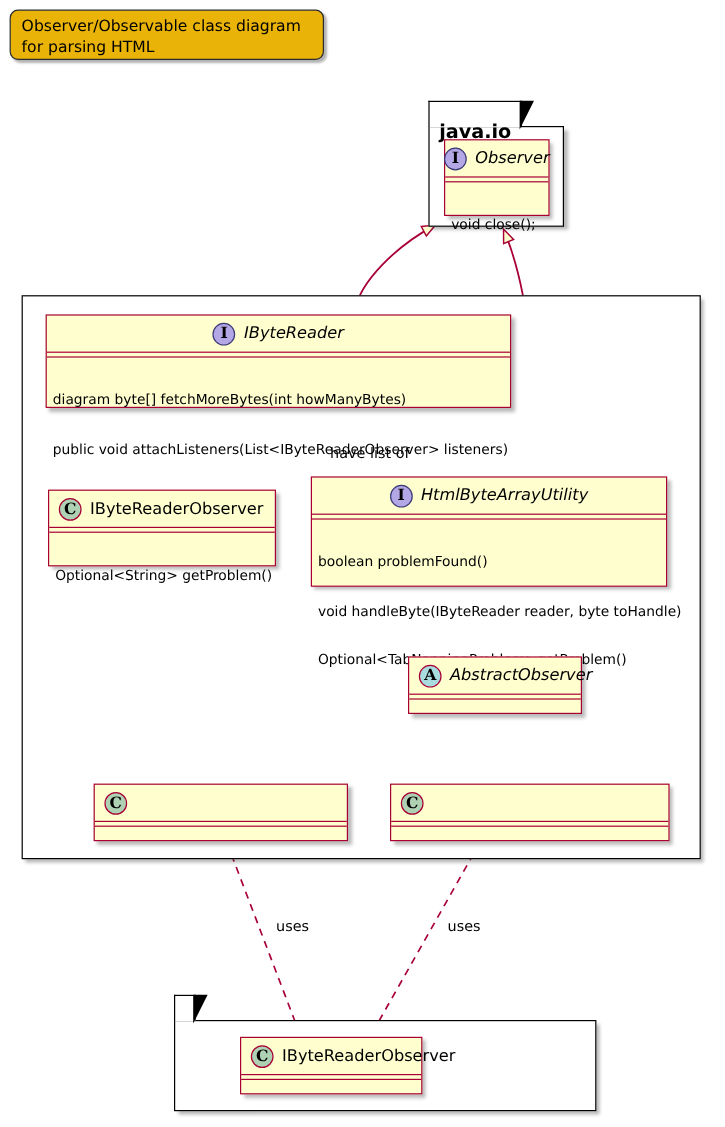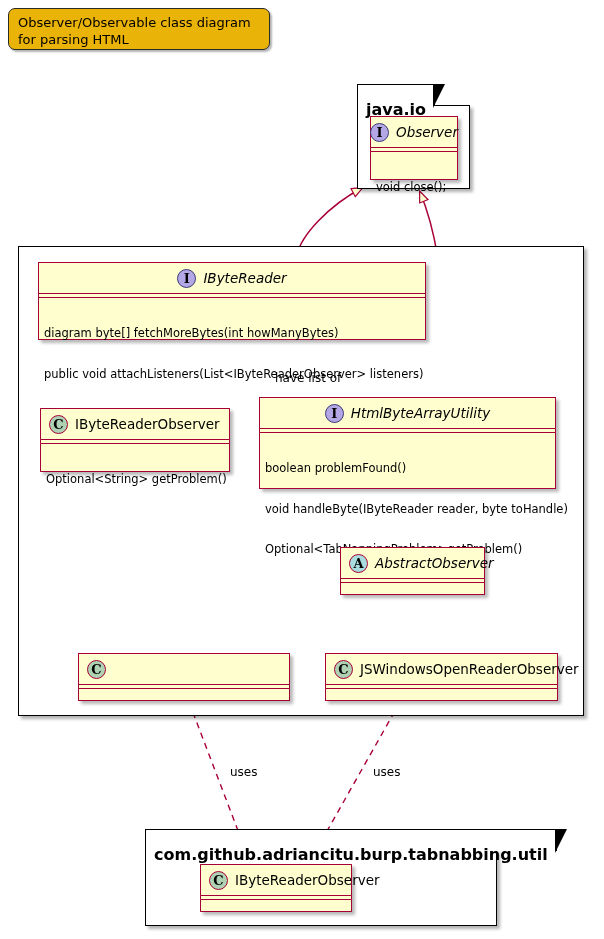--- a/index.html
+++ b/index.html
@@ -279,30 +279,29 @@
     <div class="hdr left">
       <span class="badge cls">C</span>
     </div>
     <div class="sep-thin"></div>
     <div class="empty-row"></div>
   </div>
 
   <div class="cbox" style="left:325px; top:653px; width:233px; height:48px;">
     <div class="hdr left">
       <span class="badge cls">C</span>
-      <span class="cname">JSWindowsOpenReaderObserver</span>
     </div>
     <div class="sep-thin"></div>
     <div class="empty-row"></div>
   </div>
 
   <div class="package" style="left:145px; top:850px; width:352px; height:76px;">
   </div>
   <div class="package-tab" style="left:145px; top:829px; height:22px;">
-    <span class="tabfill"></span><span>com.github.adriancitu.burp.tabnabbing.util</span>
+    <span class="tabfill"></span>
   </div>
 
   <div class="cbox" style="left:200px; top:864px; width:152px; height:48px;">
     <div class="hdr left">
       <span class="badge cls">C</span>
       <span class="cname">IByteReaderObserver</span>
     </div>
     <div class="sep-thin"></div>
     <div class="empty-row"></div>
   </div>

